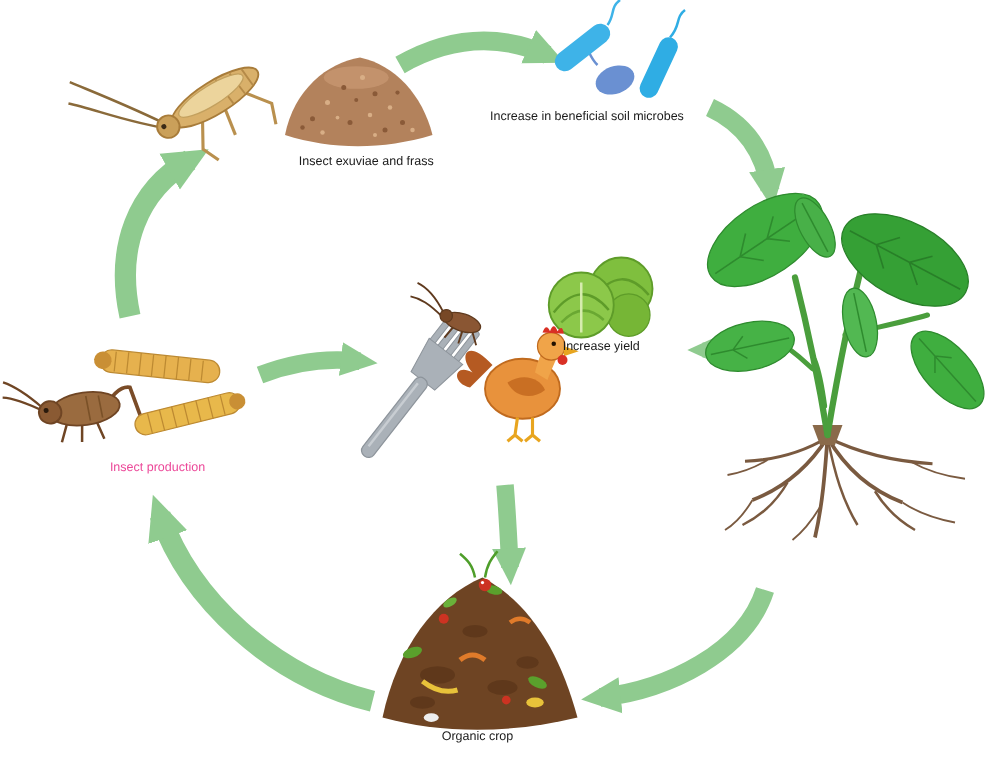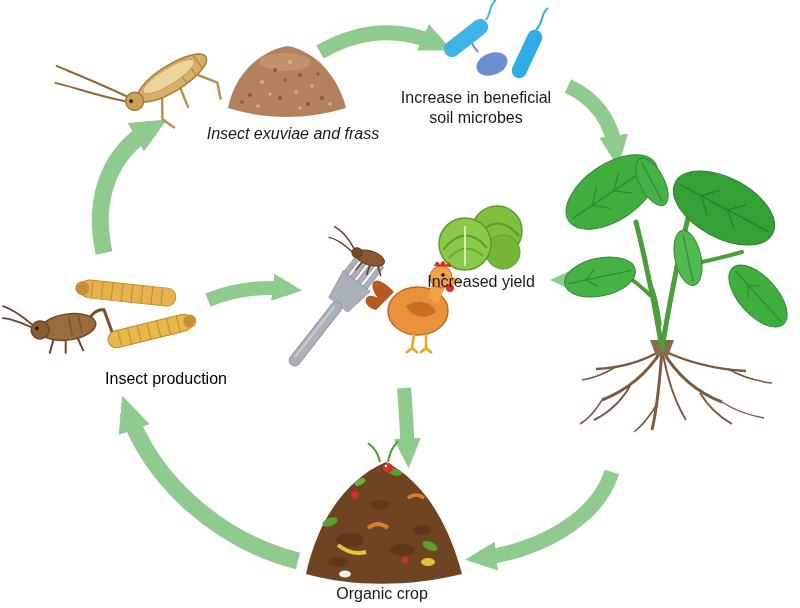--- a/index.html
+++ b/index.html
@@ -11,22 +11,22 @@
     overflow: hidden;
     font-family: "Liberation Sans", sans-serif;
   }
   .art {
     position: absolute;
     left: 0; top: 0;
   }
   .node-label {
     position: absolute;
     transform: translateX(-50%);
-    text-align: center;
-    font-size: 16px;
+    text-align: left;
+    font-size: 10px;
     line-height: 1.25;
     color: #1a1a1a;
   }
   .nowrap { white-space: nowrap; }
 </style>
 </head>
 <body style="background: rgb(255, 255, 255);">
 
 <div class="canvas">
 
@@ -240,25 +240,25 @@
         <circle cx="405" cy="560" r="3.5" fill="#cc3322"></circle>
         <circle cx="388" cy="468" r="5" fill="#cc3322"></circle>
         <circle cx="386" cy="466" r="1.3" fill="#ffffff"></circle>
         <path d="M338,545 Q352,556 366,552" stroke="#e8c23a" stroke-width="4" fill="none"></path>
         <ellipse cx="428" cy="562" rx="7" ry="4" fill="#e8c23a"></ellipse>
         <ellipse cx="345" cy="574" rx="6" ry="3.5" fill="#eeeeee"></ellipse>
       </g>
     </g>
   </svg>
 
-  <div class="node-label nowrap" style="left: 293px; top: 124px; color: rgb(26, 26, 26); font-style: italic;">Insect exuviae and frass</div>
+  <div class="node-label nowrap" style="left: 293px; top: 124px; color: rgb(26, 26, 26);">Insect exuviae and frass</div>
 
   <div class="node-label" style="left: 476px; top: 88px; width: 168px; color: rgb(26, 26, 26);">Increase in beneficial soil microbes</div>
 
-  <div class="node-label nowrap" style="left: 481px; top: 272px; color: rgb(26, 26, 26);">Increased yield</div>
-
-
-  <div class="node-label nowrap" style="left: 126px; top: 369px; color: #000000; margin-left: 40px;">Insect production</div>
+  <div class="node-label nowrap" style="left: 481px; top: 272px; color: rgb(26, 26, 26);">Increase yield</div>
+
+
+  <div class="node-label nowrap" style="left: 126px; top: 369px; color: #ec4899;">Insect production</div>
 
 
   <div class="node-label nowrap" style="left: 382px; top: 584px; color: rgb(26, 26, 26);">Organic crop</div>
 
 </div>
 
 </body></html>

